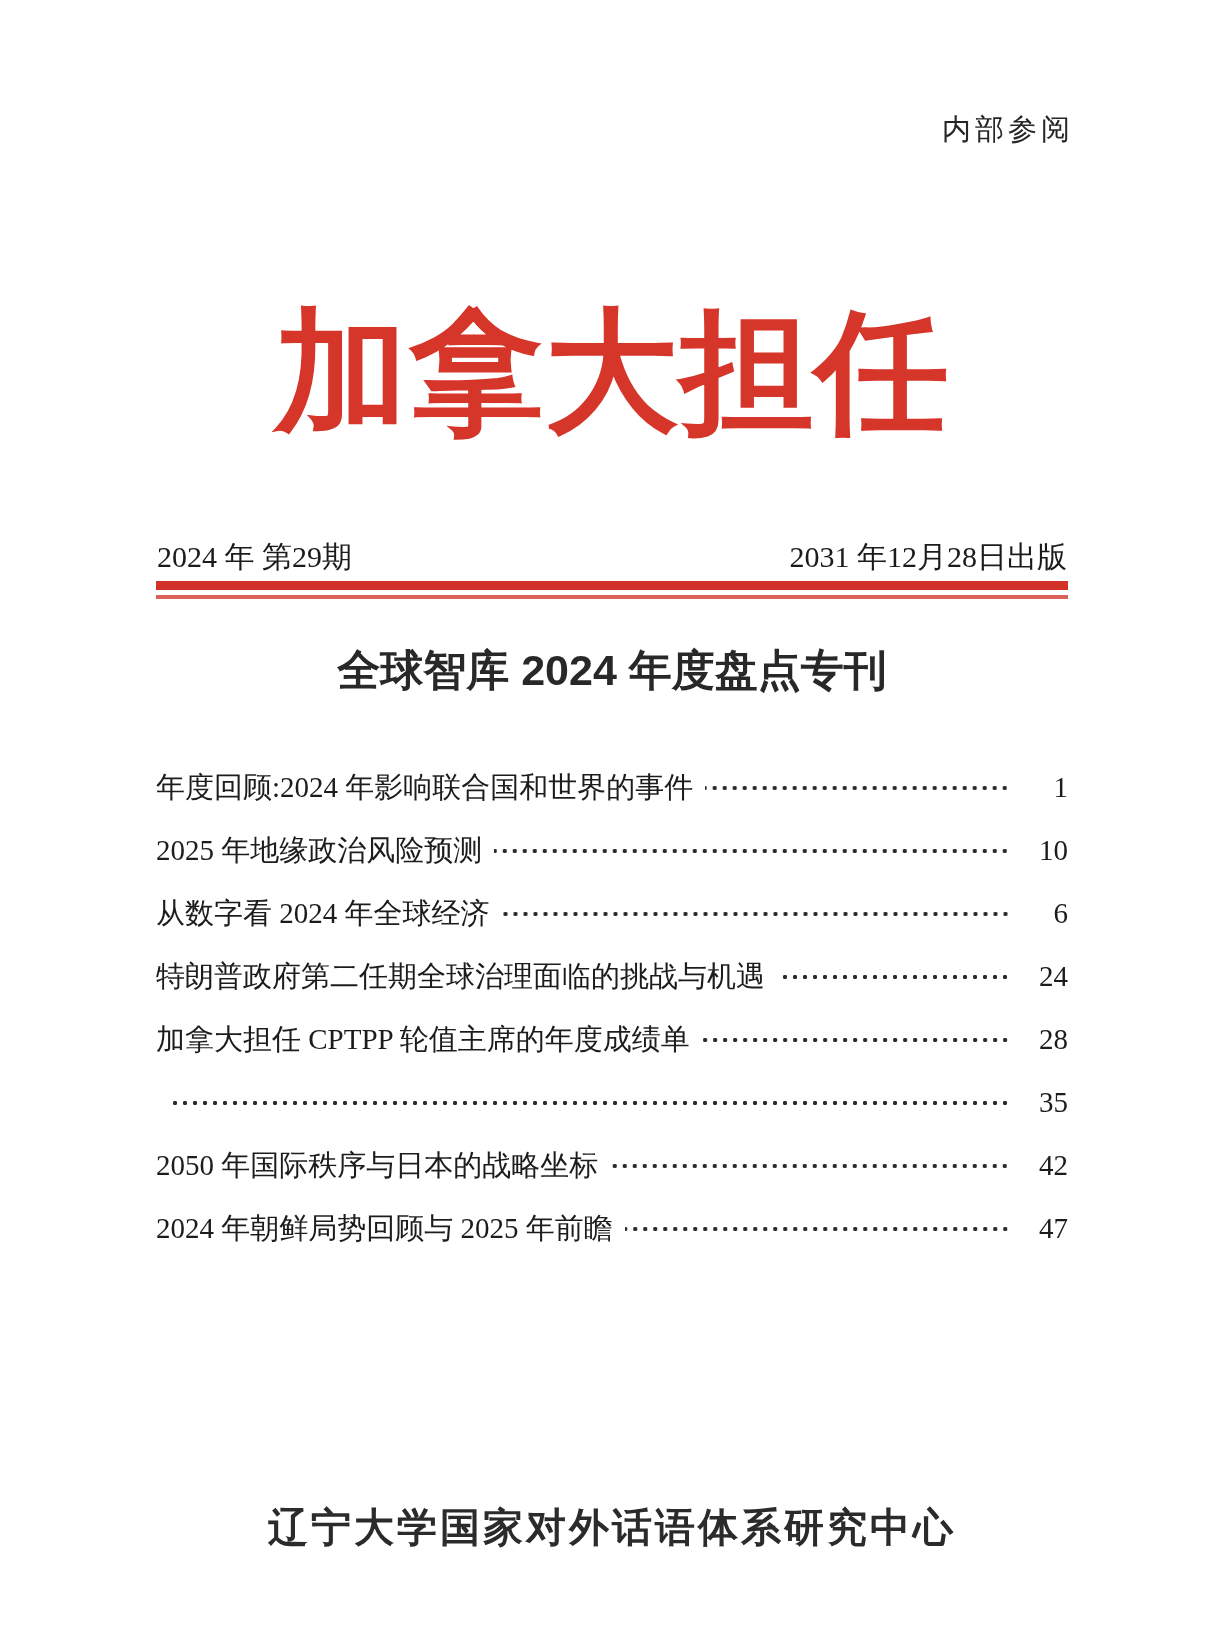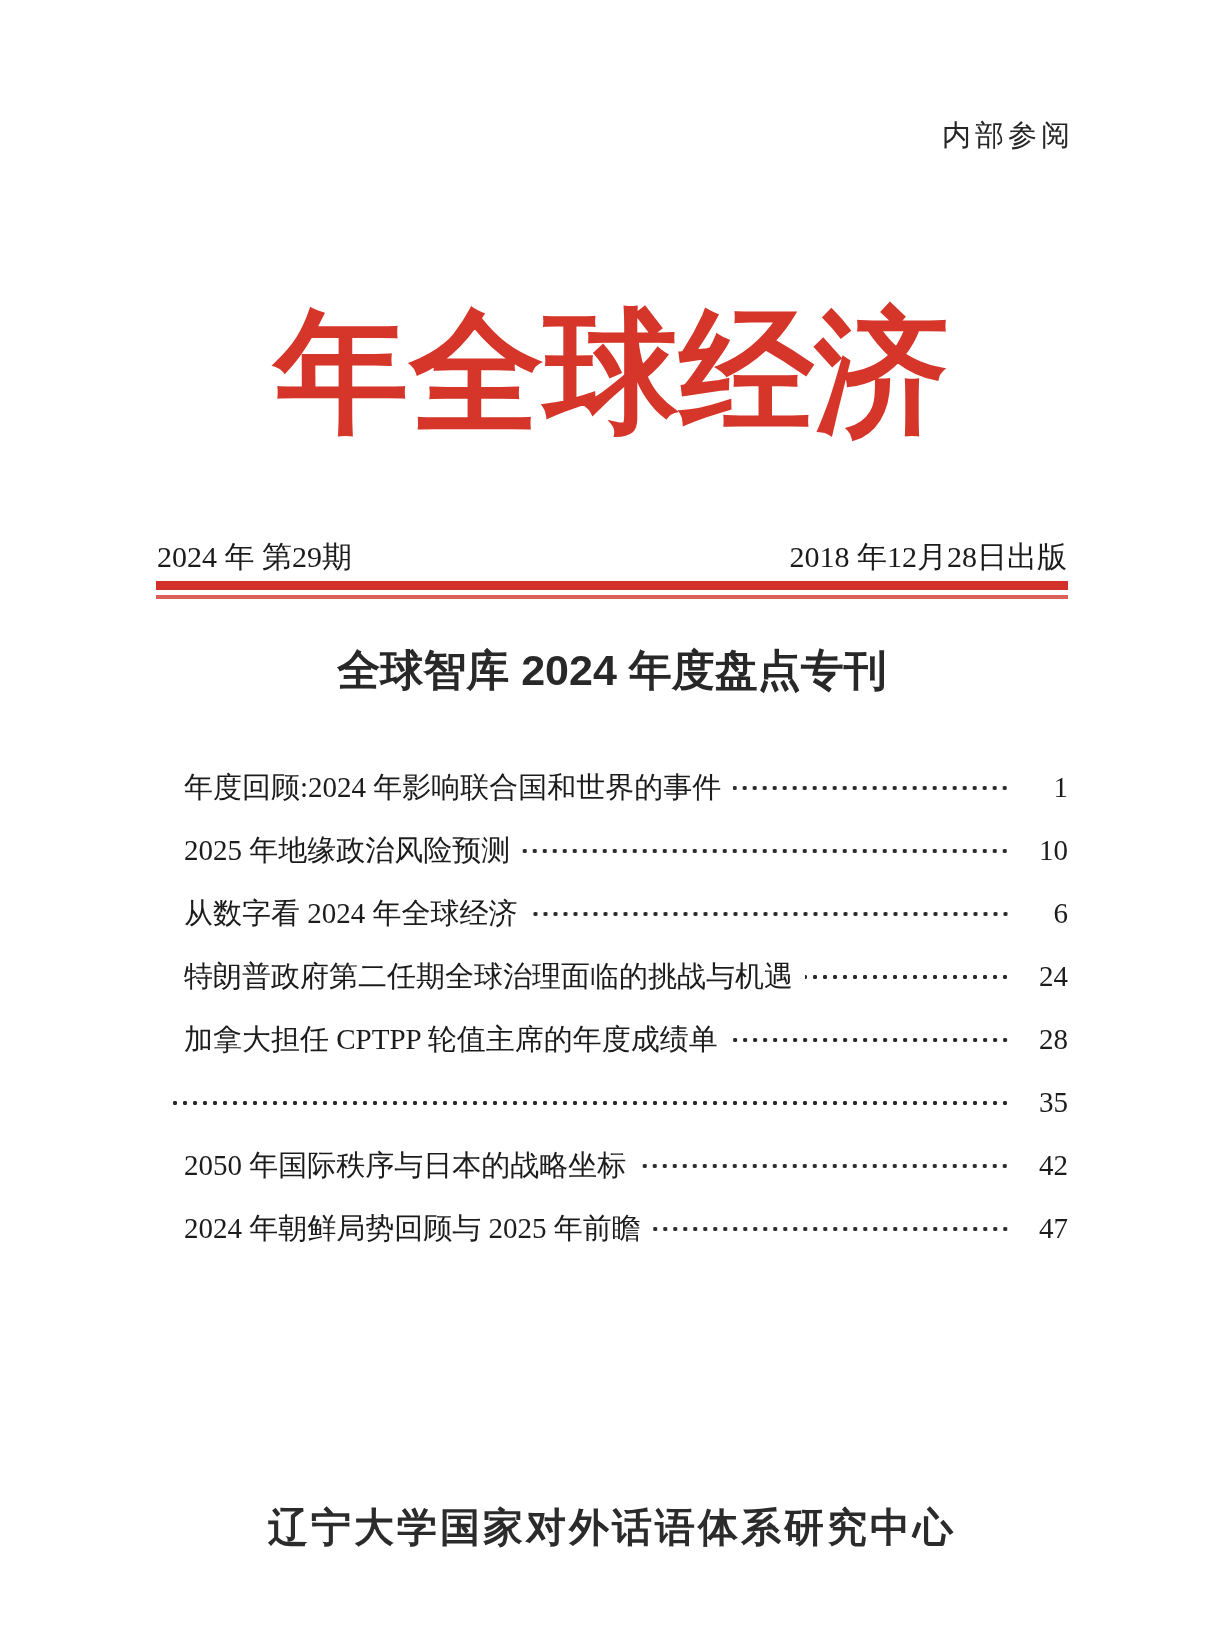--- a/index.html
+++ b/index.html
@@ -13,21 +13,21 @@
     height: 1648px;
     margin: 0 auto;
     background: #ffffff;
     overflow: hidden;
     font-family: "Liberation Serif", "DejaVu Serif", serif;
     color: var(--text_dark, #1e1e1e);
   }
   
   .classification {
     position: absolute;
-    top: 116px;
+    top: 110px;
     right: 150px;
     font-size: 29px;
     letter-spacing: 4px;
     color: #262626;
     font-family: "Liberation Serif", "DejaVu Serif", serif;
   }
   
   .masthead {
     margin: 0;
     padding-top: 303px;
@@ -82,21 +82,20 @@
   .toc-row {
     display: flex;
     align-items: center;
     height: 63px;
     font-size: 29px;
     color: #1c1c1c;
   }
   .toc-title {
     white-space: nowrap;
     line-height: 1;
-    margin-left: 28px;
   }
   .dot-leader {
     flex: 1;
     align-self: stretch;
     margin: 0 14px 0 12px;
     background-image: radial-gradient(circle, #2a2a2a 2px, transparent 2.3px);
     background-size: 10px 10px;
     background-repeat: repeat-x;
     background-position: right center;
   }
@@ -118,25 +117,25 @@
     white-space: nowrap;
   }
 </style>
 </head>
 <body>
 
 <div class="page">
 
   <div class="classification">内部参阅</div>
 
-  <h1 class="masthead">年全球经济</h1>
+  <h1 class="masthead">加拿大担任</h1>
 
   <div class="issue-row">
     <span>2024 年 第29期</span>
-    <span>2018 年12月28日出版</span>
+    <span>2031 年12月28日出版</span>
   </div>
 
   <div class="rule-thick"></div>
   <div class="rule-thin"></div>
 
   <h2 class="special-title">全球智库 2024 年度盘点专刊</h2>
 
   <nav class="toc">
   <div class="toc-row">
     <span class="toc-title">年度回顾:2024 年影响联合国和世界的事件</span>

